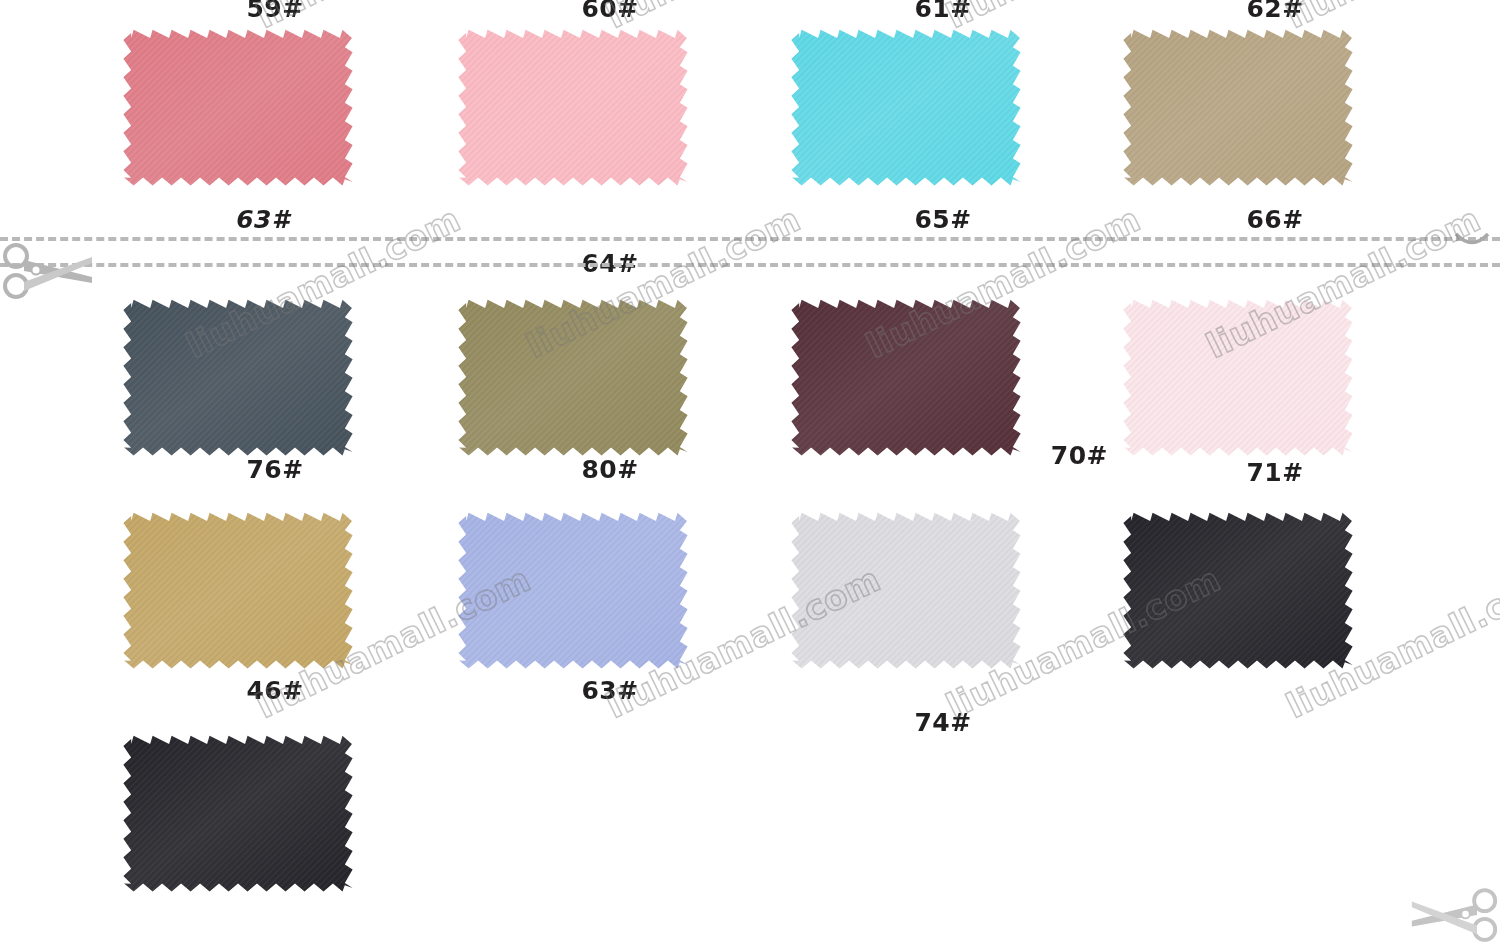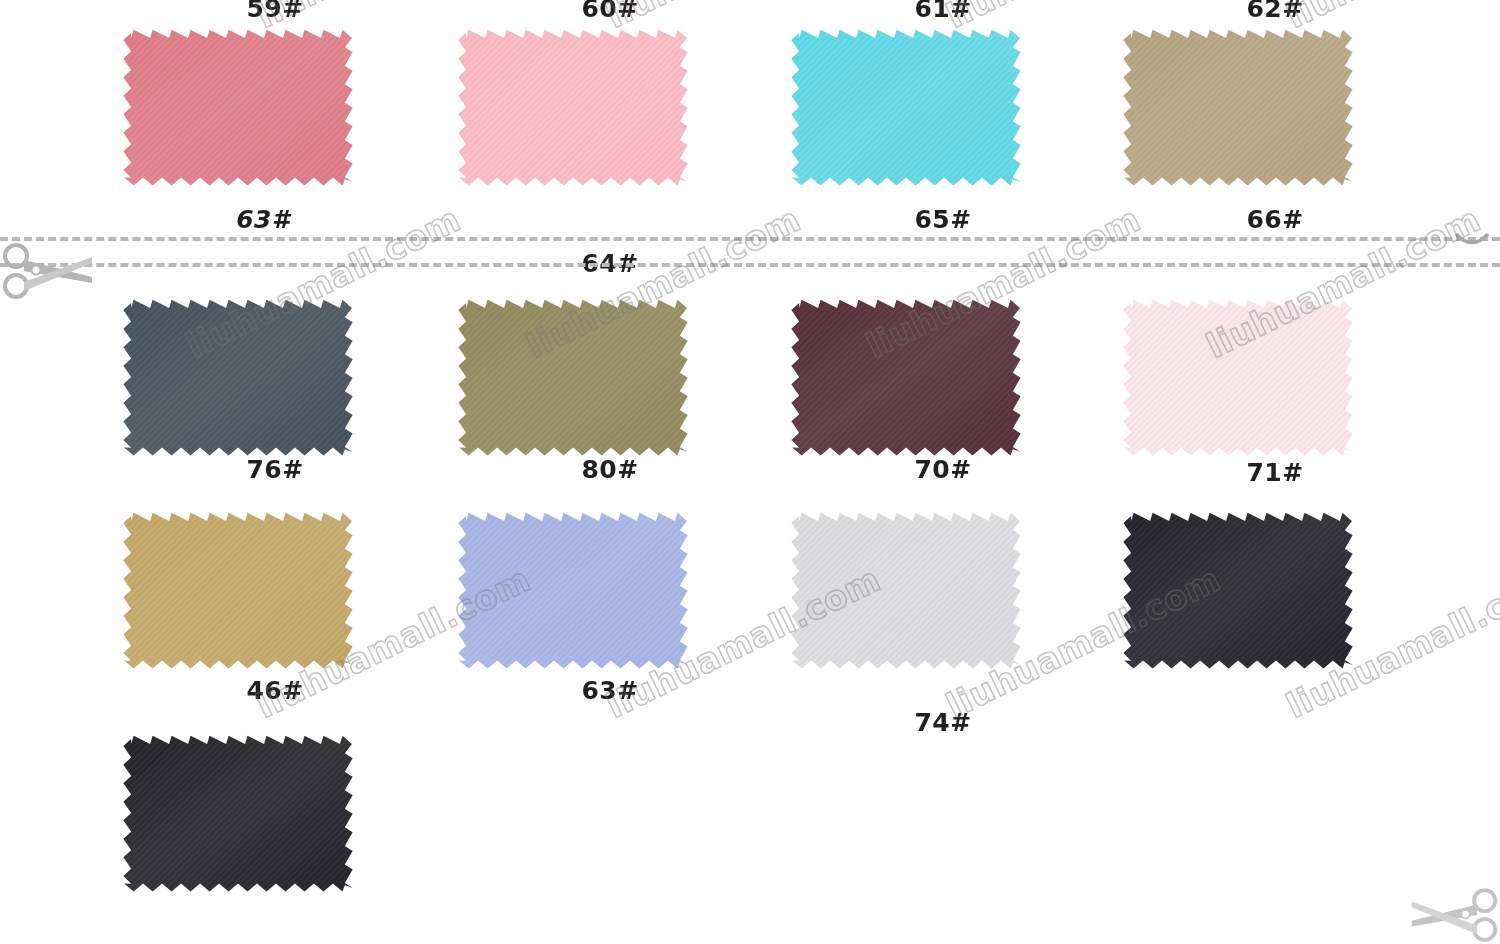--- a/index.html
+++ b/index.html
@@ -254,21 +254,21 @@
                 <line x1="0" y1="0" x2="0" y2="5" stroke="#ffffff" stroke-opacity="0.07" stroke-width="1.6"></line>
                 <line x1="2.5" y1="0" x2="2.5" y2="5" stroke="#000000" stroke-opacity="0.045" stroke-width="1.4"></line>
               </pattern>
             </defs>
             <g transform="translate(10,10)">
               <path d="M 8.0 8.0 L 10.8 -1.2 L 29.5 8.0 L 32.3 -1.2 L 51.0 8.0 L 53.8 -1.2 L 72.5 8.0 L 75.3 -1.2 L 94.0 8.0 L 96.8 -1.2 L 115.5 8.0 L 118.3 -1.2 L 137.0 8.0 L 139.8 -1.2 L 158.5 8.0 L 161.3 -1.2 L 180.0 8.0 L 182.8 -1.2 L 201.5 8.0 L 204.3 -1.2 L 223.0 8.0 L 225.8 -1.2 L 244.5 8.0 L 247.3 -1.2 L 258.0 8.0 L 250.0 18.5 L 258.8 24.2 L 250.0 39.5 L 258.8 45.2 L 250.0 60.5 L 258.8 66.2 L 250.0 81.5 L 258.8 87.2 L 250.0 102.5 L 258.8 108.2 L 250.0 123.5 L 258.8 129.2 L 250.0 144.5 L 258.8 150.2 L 250.0 165.5 L 258.8 171.2 L 250.0 168.0 L 247.3 175.2 L 236.5 166.0 L 225.8 175.2 L 215.0 166.0 L 204.3 175.2 L 193.5 166.0 L 182.8 175.2 L 172.0 166.0 L 161.3 175.2 L 150.5 166.0 L 139.8 175.2 L 129.0 166.0 L 118.3 175.2 L 107.5 166.0 L 96.8 175.2 L 86.0 166.0 L 75.3 175.2 L 64.5 166.0 L 53.8 175.2 L 43.0 166.0 L 32.3 175.2 L 21.5 166.0 L 10.8 175.2 L 0.0 166.0 L 8.0 166.4 L -0.8 157.5 L 8.0 149.4 L -0.8 136.5 L 8.0 128.4 L -0.8 115.5 L 8.0 107.4 L -0.8 94.5 L 8.0 86.4 L -0.8 73.5 L 8.0 65.4 L -0.8 52.5 L 8.0 44.4 L -0.8 31.5 L 8.0 23.4 L -0.8 10.5 L 8.0 2.4 Z" fill="url(#gsw6)"></path>
               <path d="M 8.0 8.0 L 10.8 -1.2 L 29.5 8.0 L 32.3 -1.2 L 51.0 8.0 L 53.8 -1.2 L 72.5 8.0 L 75.3 -1.2 L 94.0 8.0 L 96.8 -1.2 L 115.5 8.0 L 118.3 -1.2 L 137.0 8.0 L 139.8 -1.2 L 158.5 8.0 L 161.3 -1.2 L 180.0 8.0 L 182.8 -1.2 L 201.5 8.0 L 204.3 -1.2 L 223.0 8.0 L 225.8 -1.2 L 244.5 8.0 L 247.3 -1.2 L 258.0 8.0 L 250.0 18.5 L 258.8 24.2 L 250.0 39.5 L 258.8 45.2 L 250.0 60.5 L 258.8 66.2 L 250.0 81.5 L 258.8 87.2 L 250.0 102.5 L 258.8 108.2 L 250.0 123.5 L 258.8 129.2 L 250.0 144.5 L 258.8 150.2 L 250.0 165.5 L 258.8 171.2 L 250.0 168.0 L 247.3 175.2 L 236.5 166.0 L 225.8 175.2 L 215.0 166.0 L 204.3 175.2 L 193.5 166.0 L 182.8 175.2 L 172.0 166.0 L 161.3 175.2 L 150.5 166.0 L 139.8 175.2 L 129.0 166.0 L 118.3 175.2 L 107.5 166.0 L 96.8 175.2 L 86.0 166.0 L 75.3 175.2 L 64.5 166.0 L 53.8 175.2 L 43.0 166.0 L 32.3 175.2 L 21.5 166.0 L 10.8 175.2 L 0.0 166.0 L 8.0 166.4 L -0.8 157.5 L 8.0 149.4 L -0.8 136.5 L 8.0 128.4 L -0.8 115.5 L 8.0 107.4 L -0.8 94.5 L 8.0 86.4 L -0.8 73.5 L 8.0 65.4 L -0.8 52.5 L 8.0 44.4 L -0.8 31.5 L 8.0 23.4 L -0.8 10.5 L 8.0 2.4 Z" fill="url(#psw6)"></path>
             </g>
           </svg>
         </div>
-        <div class="label" style="left: 778px; top: 455px;">70#</div>
+        <div class="label" style="left: 778px; top: 441px; text-align: right;">70#</div>
         <div class="cell" style="left: 1110px; top: 292px;">
           <svg class="swatch" width="278" height="188" viewBox="0 0 278 188">
             <defs>
               <linearGradient id="gsw7" x1="0" y1="0" x2="1" y2="1">
                 <stop offset="0%" stop-color="#fbe5ea" stop-opacity="1"></stop>
                 <stop offset="48%" stop-color="#fbe5ea" stop-opacity="0.92"></stop>
                 <stop offset="100%" stop-color="#fbe5ea" stop-opacity="1"></stop>
               </linearGradient>
               <pattern id="psw7" width="5" height="5" patternUnits="userSpaceOnUse" patternTransform="rotate(45)">
                 <rect width="5" height="5" fill="none"></rect>

